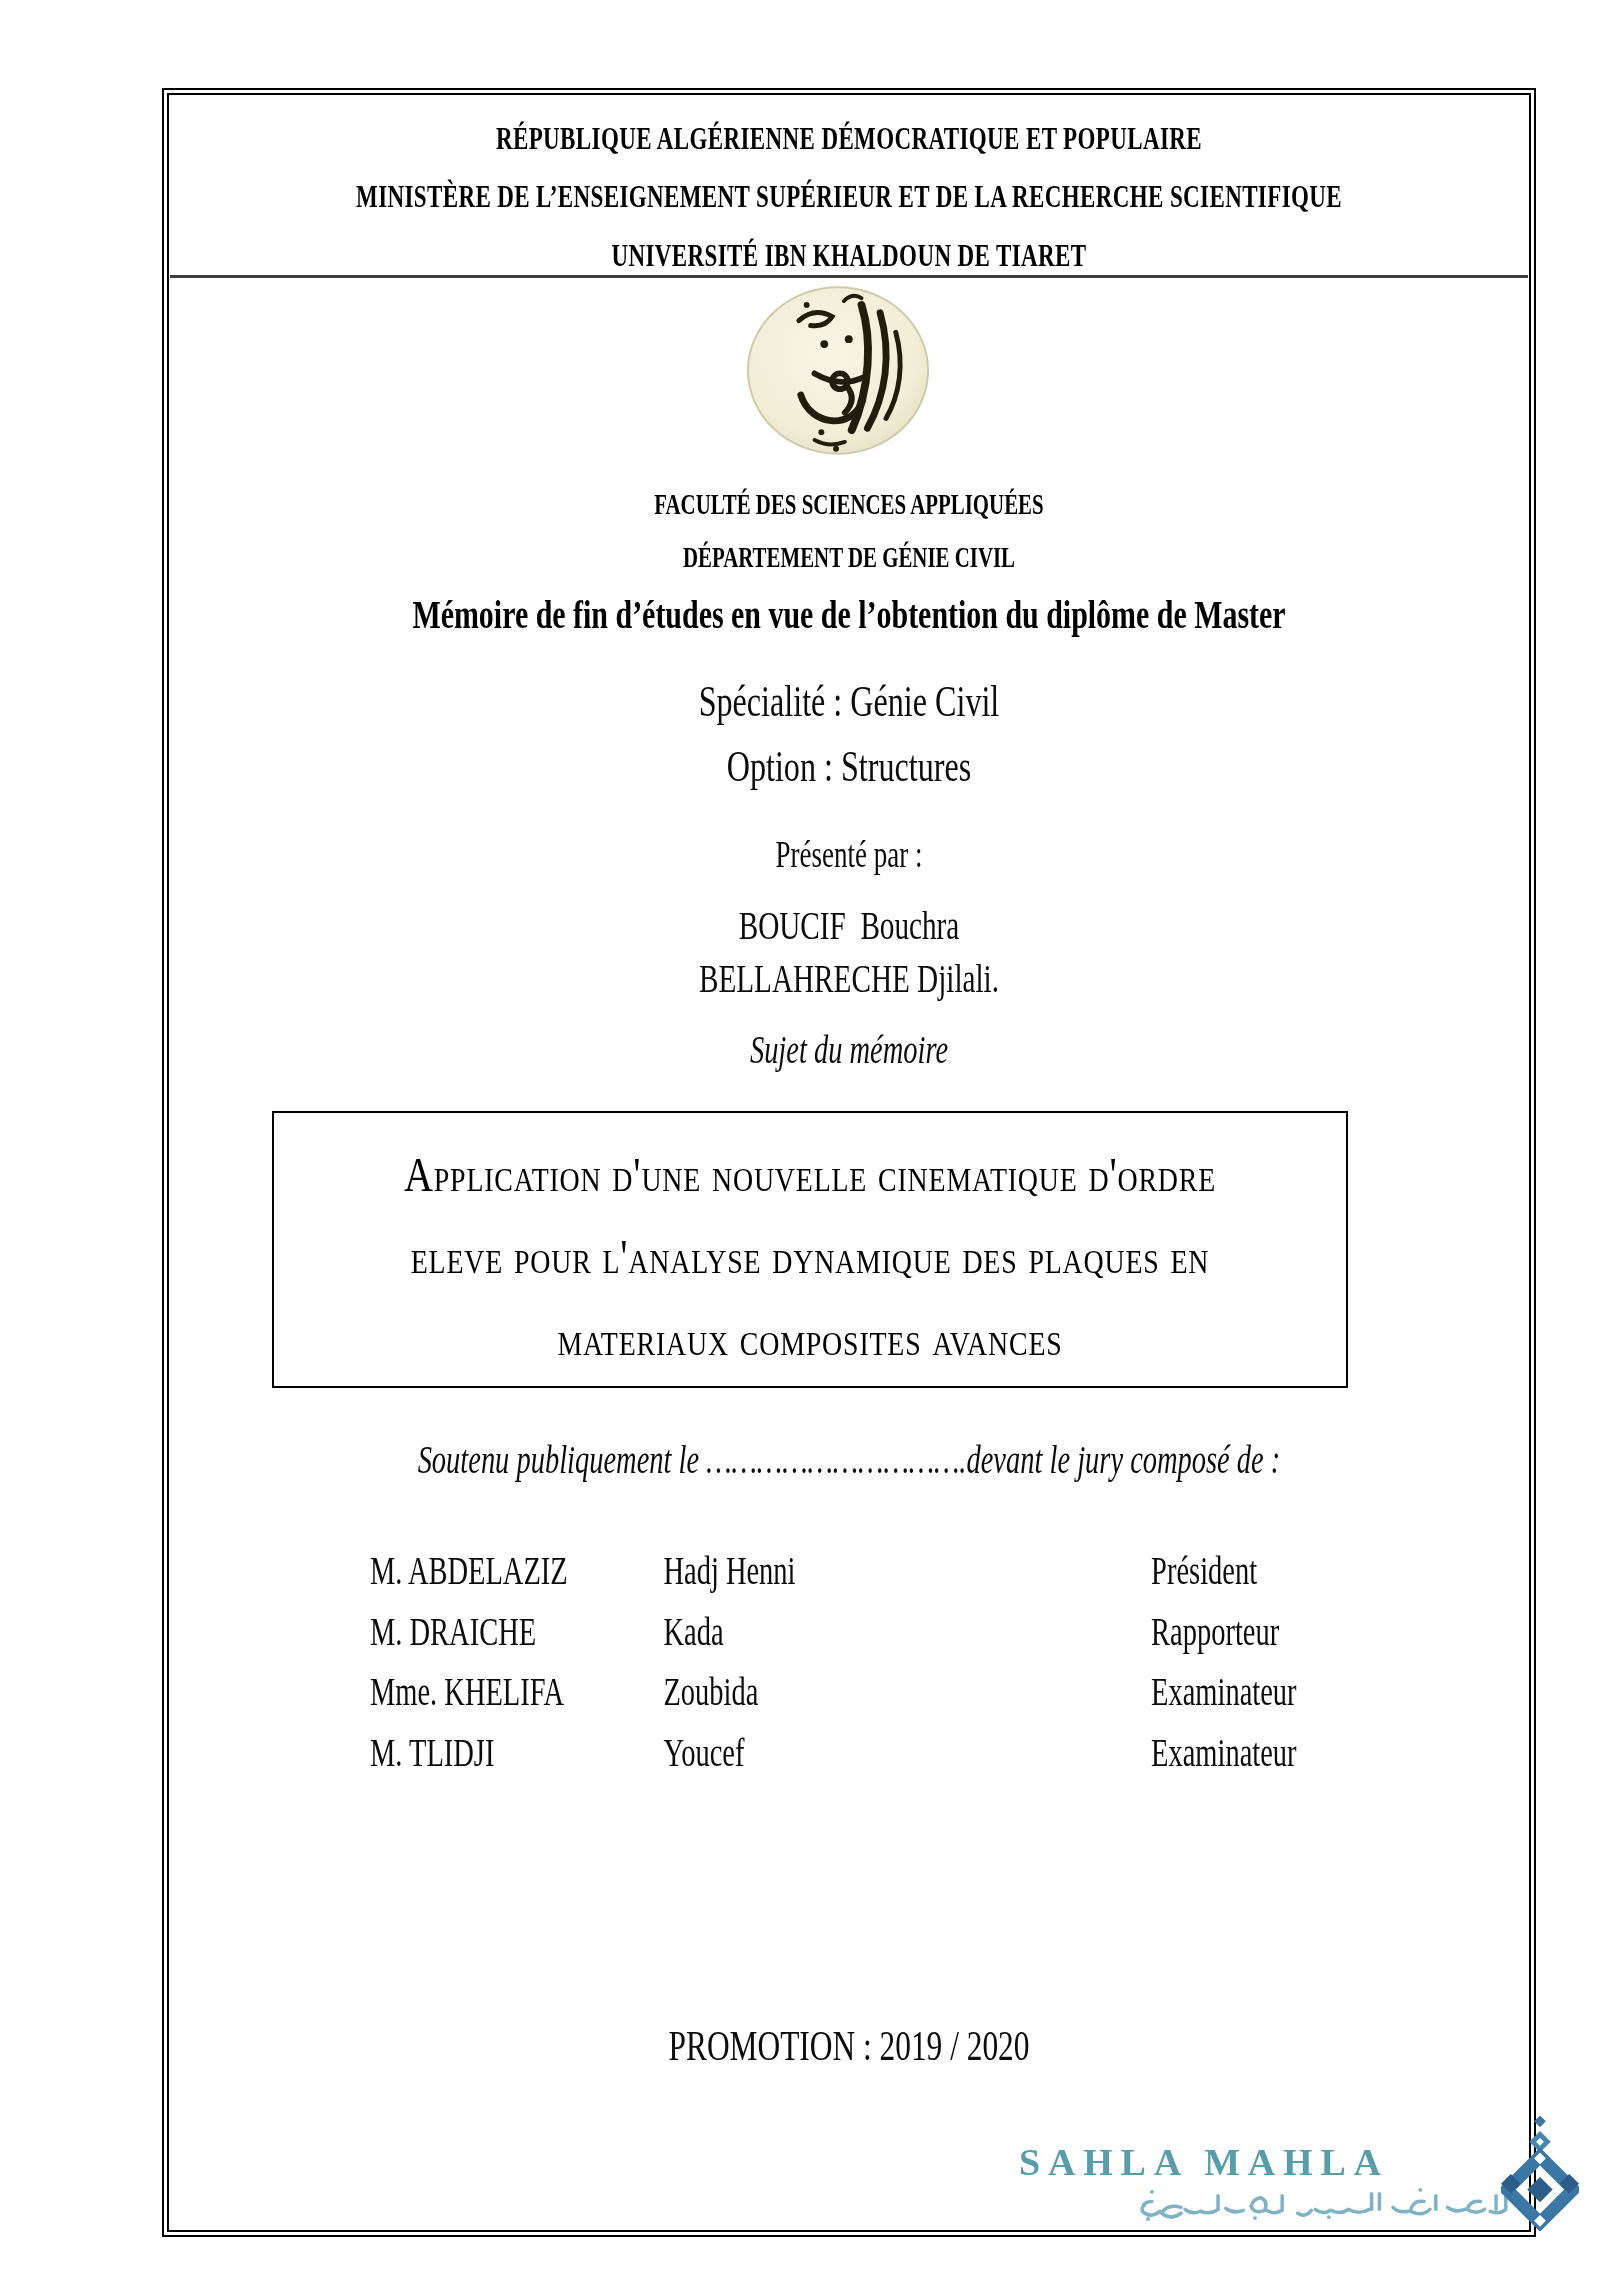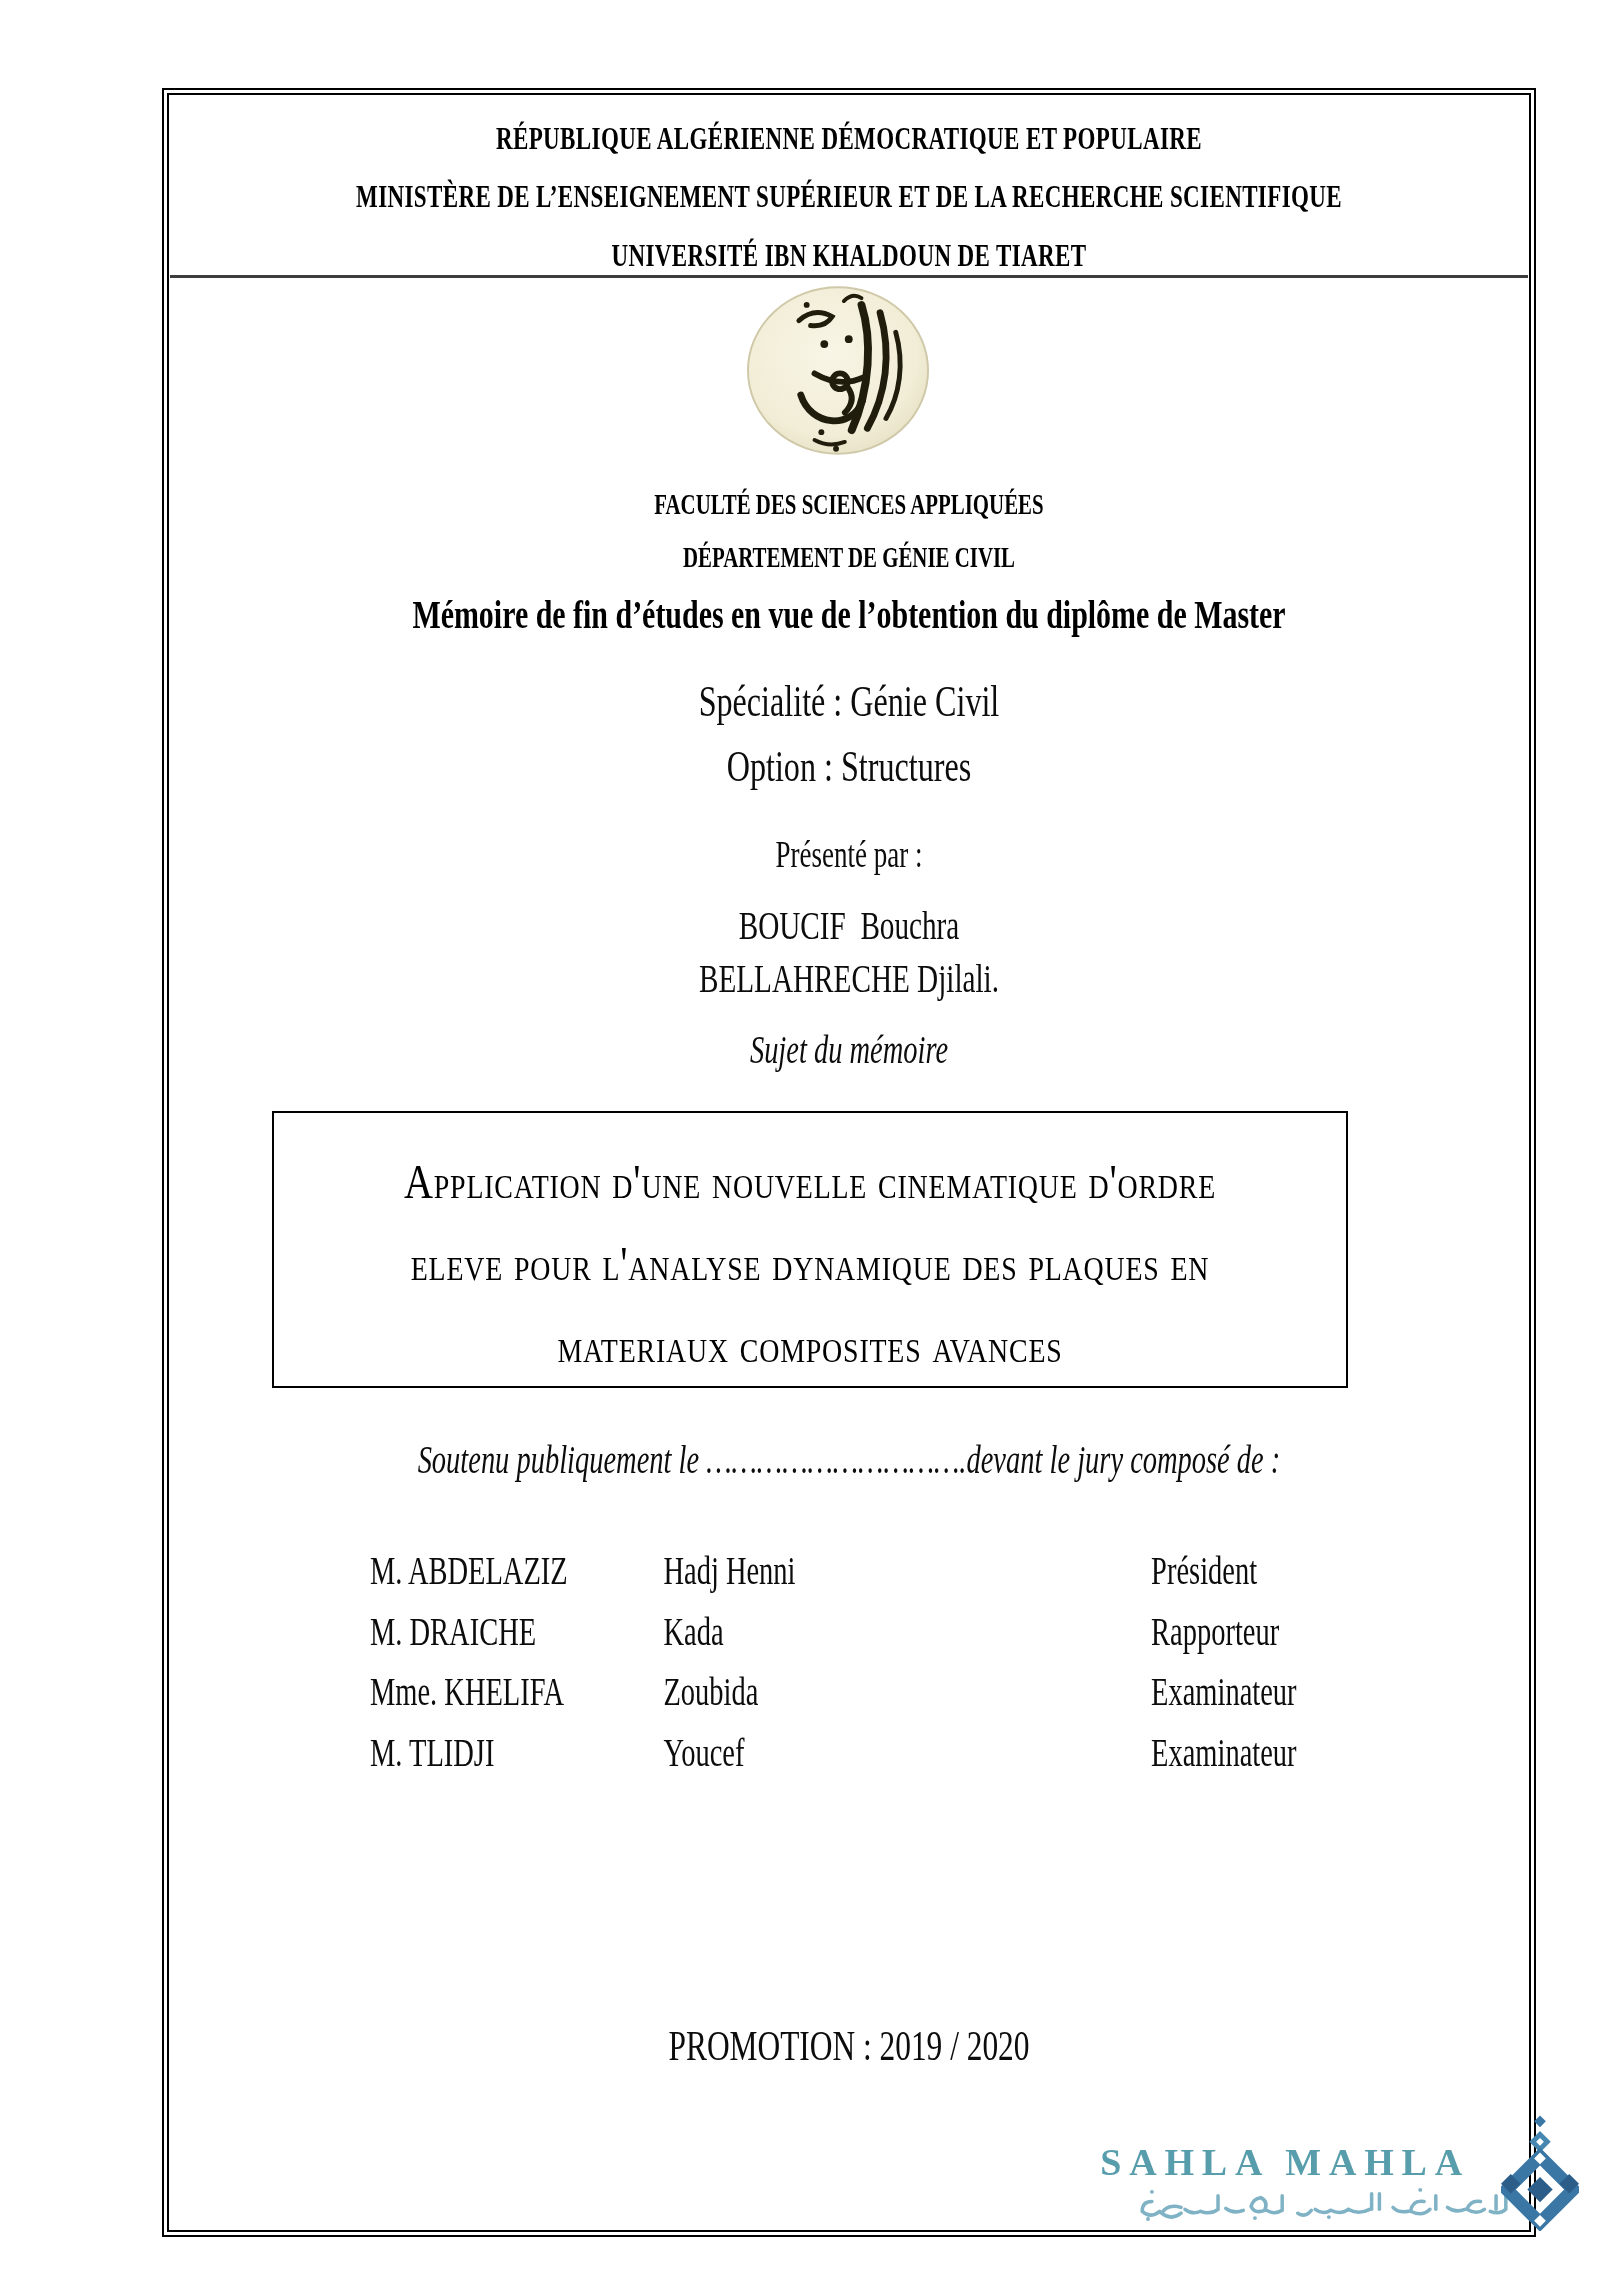--- a/index.html
+++ b/index.html
@@ -43,21 +43,21 @@
   .memoire { font-weight: bold; font-size: 41px; color:#000; }
   .body31  { font-size: 44px; }
   .body27  { font-size: 37px; }
   .name    { font-size: 40px; white-space: pre; }
   .sujet   { font-style: italic; font-size: 39px; }
   .titlebox {
     left: 272px; top: 1111px;
     width: 1076px; height: 277px;
     border: 2px solid #000;
     box-sizing: border-box;
-    padding-top: 28px;
+    padding-top: 21px;
   }
   .titleline {
     display: block;
     text-align: center;
     font-variant: small-caps;
     font-size: 49px;
     line-height: 82px;
     letter-spacing: 1px;
     transform: scaleX(0.82);
     color: #000;
@@ -69,21 +69,21 @@
     grid-template-columns: 402px 668px auto;
     grid-row-gap: 20.6px;
     font-size: 39px;
     line-height: 40px;
     transform: scaleX(0.73);
     transform-origin: left top;
   }
   .promo { font-size: 43px; }
   .brand {
     left: 1019px; top: 2143px; width: 451px;
-    text-align: right;
+    text-align: left;
     font-weight: bold;
     font-size: 38px;
     letter-spacing: 7.8px;
     line-height: 38px;
   }
   .tagline-wrap { left: 1137px; top: 2186px; width: 374px; text-align: right; }
 </style>
 </head>
 <body>
 

